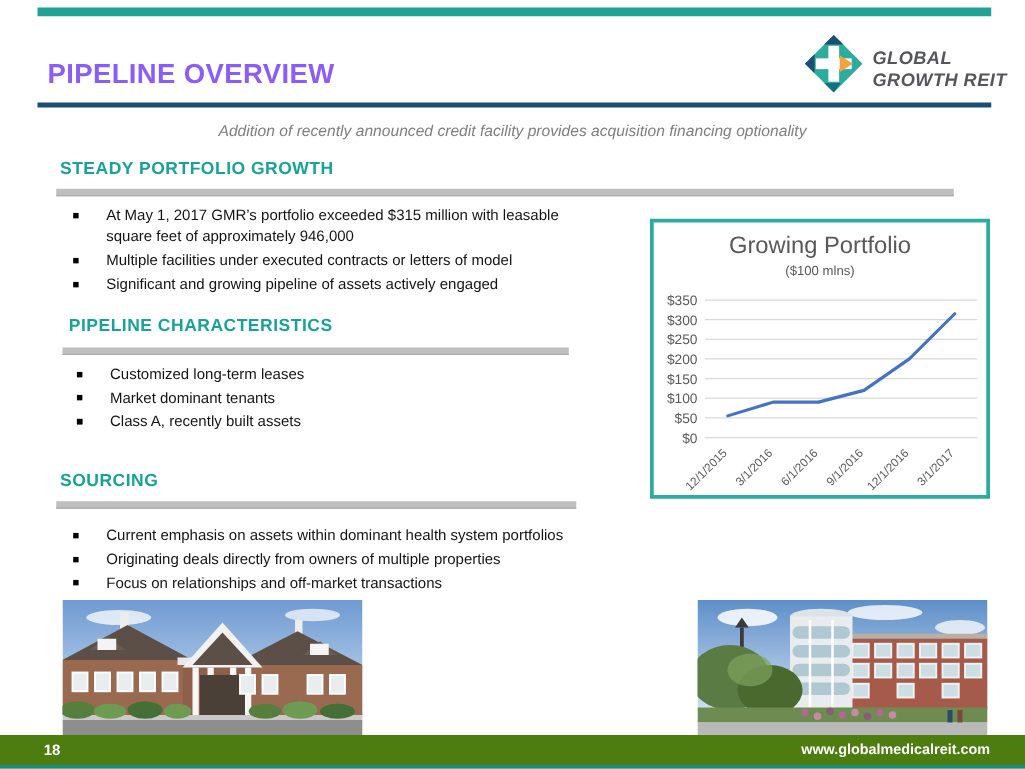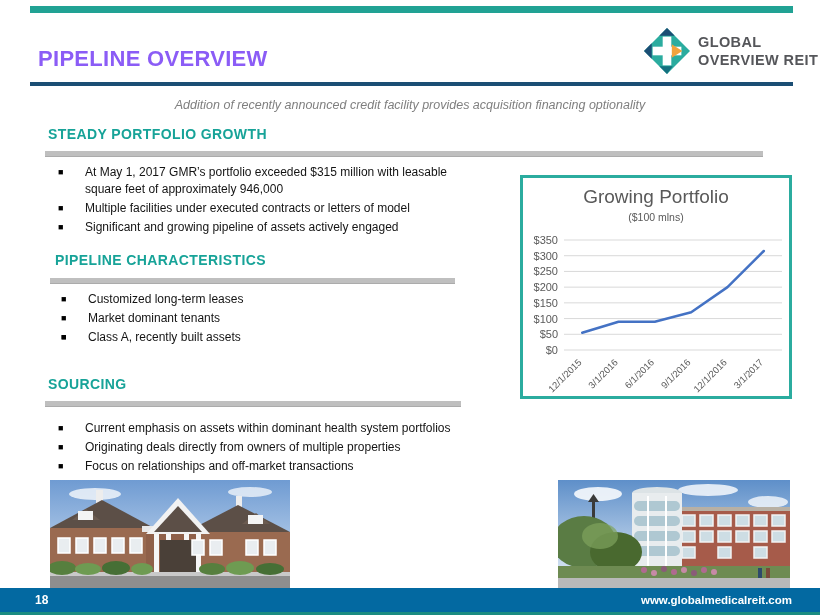--- a/index.html
+++ b/index.html
@@ -4,21 +4,21 @@
 <style>
   html,body{margin:0;padding:0;background:#fff;}
   .slide{position:relative;width:820px;height:615px;background:#ffffff;
          font-family:"Liberation Sans",sans-serif;overflow:hidden;}
   .abs{position:absolute;}
 
   
   .top-bar{left:30px;top:6px;width:763px;height:7px;background:#21A294;}
   .page-title{left:38px;top:46px;font-size:22px;font-weight:bold;color:#8b5cf6;letter-spacing:.3px;}
   .title-rule{left:30px;top:82px;width:763px;height:4px;background:#1B4E74;}
-  .logo{left:644px;top:28px;display:flex;align-items:center;gap:8px;}
+  .logo{left:644px;top:28px;display:flex;align-items:flex-end;gap:8px;font-style:italic;}
   .logo-text{color:#55565A;font-size:14.5px;font-weight:600;letter-spacing:.4px;line-height:18px;}
   .subtitle{left:0;top:98px;width:820px;text-align:center;font-size:12.5px;font-style:italic;
             font-weight:normal;color:#7F7F7F;}
 
   
   .sec-heading{font-size:14px;font-weight:bold;color:#17A398;letter-spacing:.4px;}
   .sec-bar{height:5px;background:#BFBFBF;border-bottom:1px solid #ABABAB;}
   ul.bullets{list-style:none;margin:0;padding:0;font-size:12px;color:#141414;}
   ul.bullets li{position:relative;padding-left:28px;line-height:17px;margin-bottom:2px;}
   ul.bullets li .sq{position:absolute;left:1px;top:0;font-size:9px;color:#000;}
@@ -29,21 +29,21 @@
   .chart-sub{position:absolute;left:0;top:33px;width:100%;text-align:center;font-size:10.5px;color:#595959;}
   .chart-svg{position:absolute;left:1px;top:50px;}
   .ytick{font-family:"Liberation Sans",sans-serif;font-size:11px;fill:#595959;}
   .xtick{font-family:"Liberation Sans",sans-serif;font-size:9.5px;fill:#595959;}
 
   
   .photo-left{left:50px;top:480px;}
   .photo-right{left:558px;top:480px;}
 
   
-  .footer{left:0;top:588px;width:820px;height:27px;background:#0369a1;border-bottom:3px solid #1A8C81;box-sizing:border-box;}
+  .footer{left:0;top:588px;width:820px;height:27px;background:#4d7c0f;border-bottom:3px solid #1A8C81;box-sizing:border-box;}
   .page-num{position:absolute;left:35px;top:0;line-height:24px;color:#fff;font-size:12px;font-weight:bold;}
   .site-url{position:absolute;right:28px;top:0;line-height:24px;color:#fff;font-size:11.5px;font-weight:bold;}
 </style>
 </head>
 <body>
 
 <div class="slide">
 
   <div class="abs top-bar"></div>
 
@@ -54,21 +54,21 @@
       <polygon points="24,0 48,24 24,48 0,24" fill="#2BAC9F"></polygon>
       <polygon points="24,0 32,8 16,8" fill="#1B4E74"></polygon>
       <polygon points="0,24 8,16 8,32" fill="#1B4E74"></polygon>
       <polygon points="24,48 16,40 30,40" fill="#15707F"></polygon>
       <rect x="19.5" y="9" width="9" height="30" fill="#ffffff"></rect>
       <rect x="9" y="19.5" width="30" height="9" fill="#ffffff"></rect>
       <polygon points="29,17 40,24 29,31" fill="#F2A33C"></polygon>
     </svg>
     <div class="logo-text">
       <div>GLOBAL</div>
-      <div>OVERVIEW REIT</div>
+      <div>GROWTH REIT</div>
     </div>
   </div>
 
   <div class="abs title-rule"></div>
 
   <div class="abs subtitle">Addition of recently announced credit facility provides acquisition financing optionality</div>
 
   <div class="abs sec-heading" style="left:48px;top:126px;">STEADY PORTFOLIO GROWTH</div>
   <div class="abs sec-bar" style="left:45px;top:151px;width:718px;"></div>
   <ul class="abs bullets" style="left:57px;top:164px;width:428px;">

